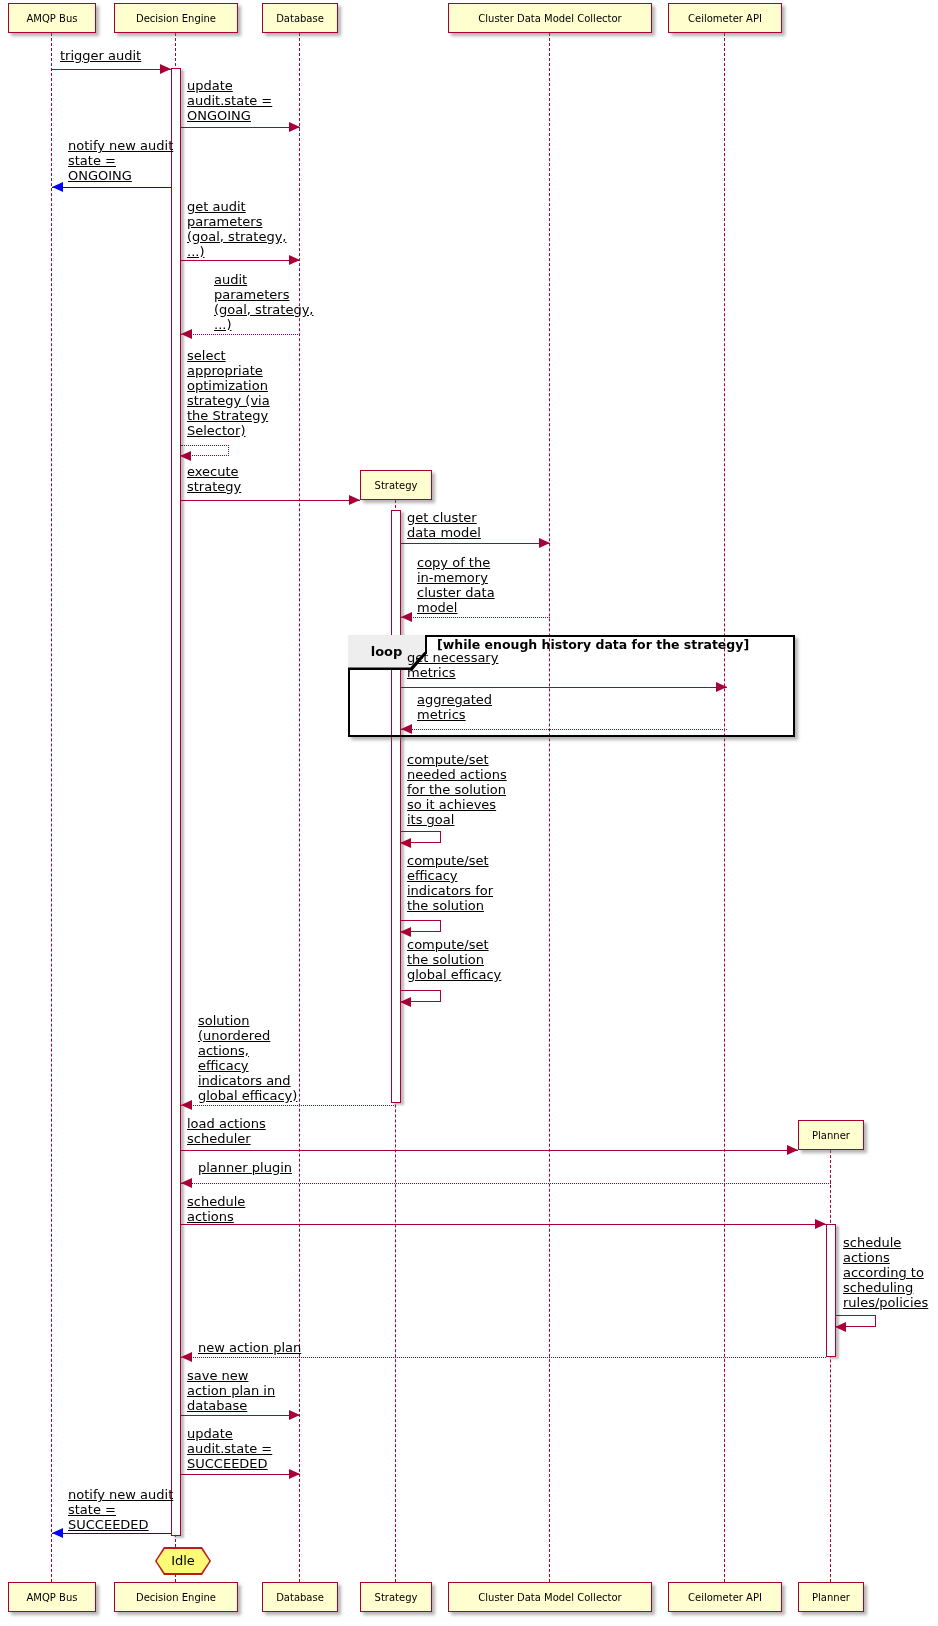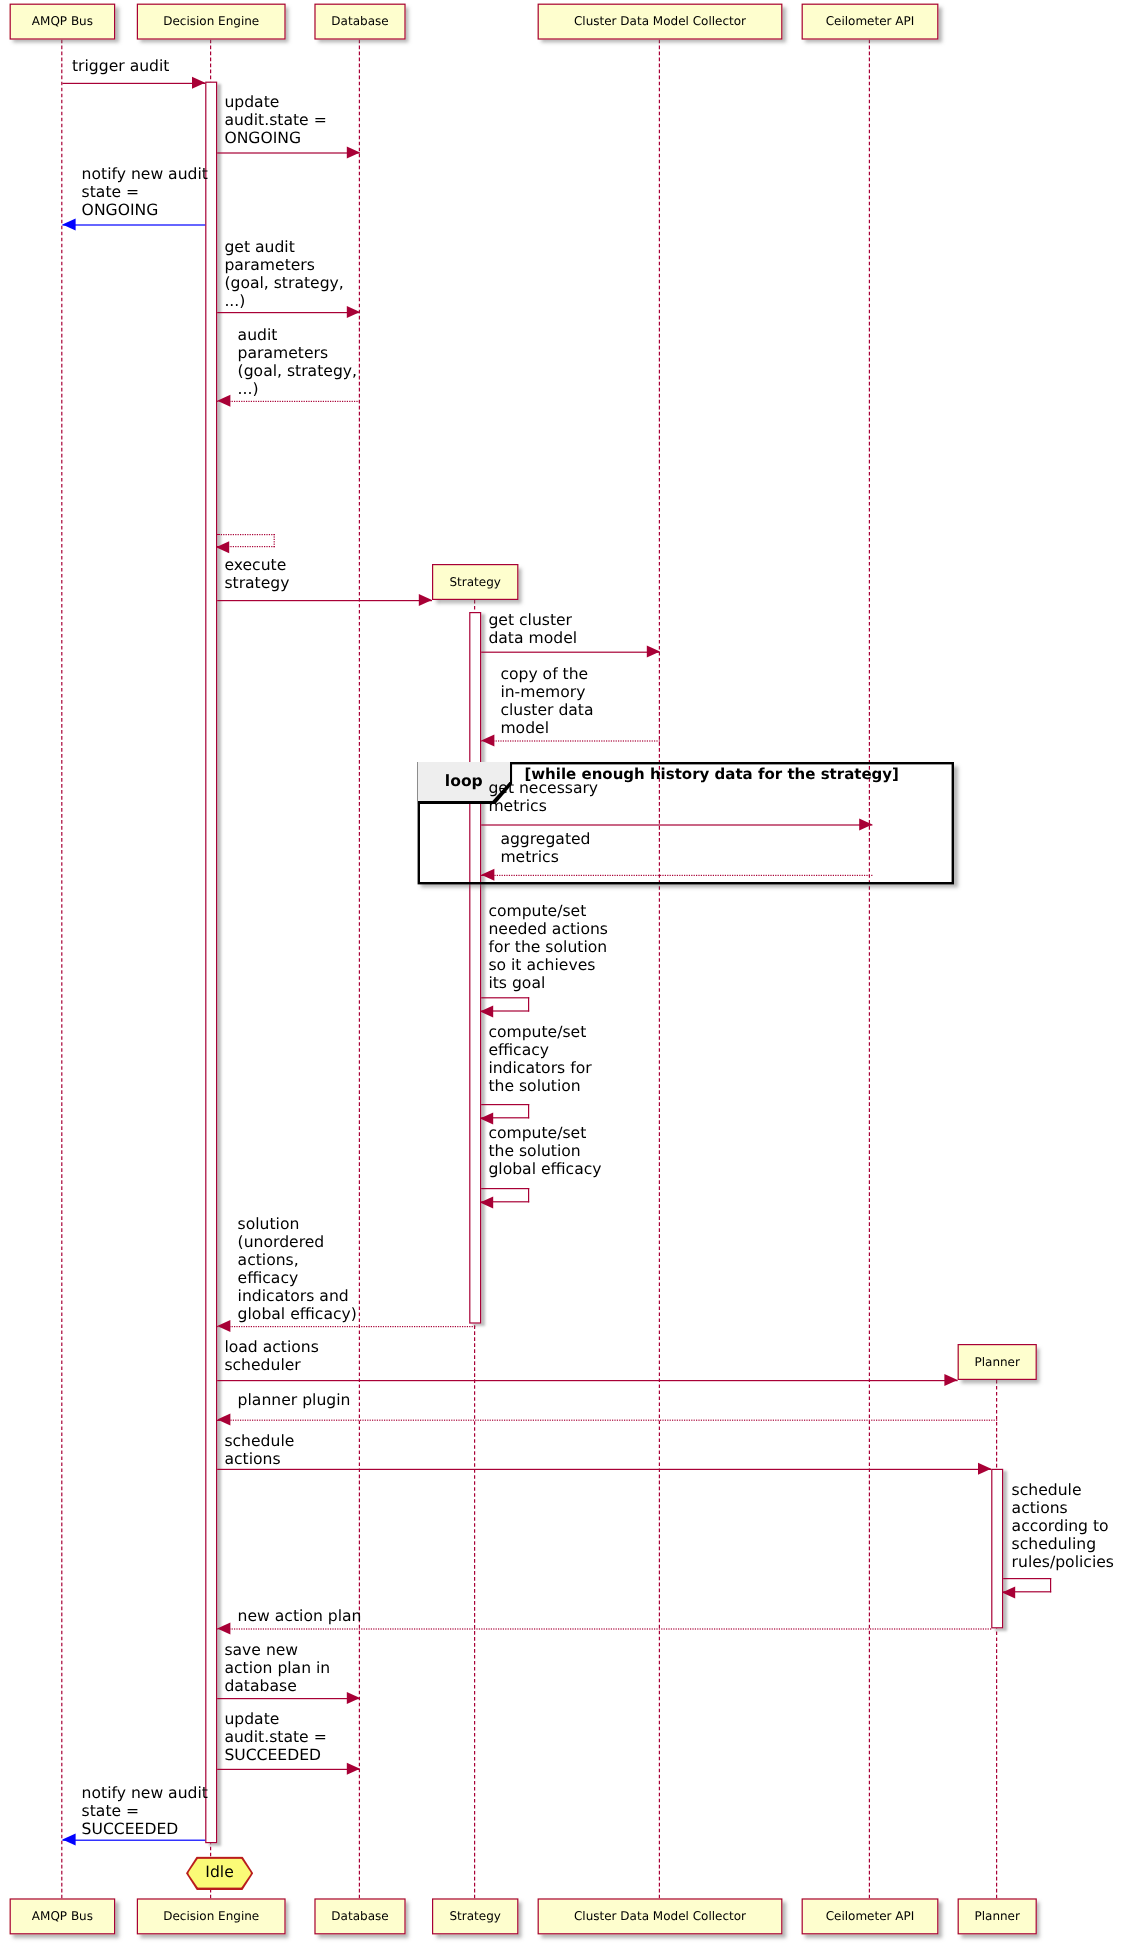--- a/index.html
+++ b/index.html
@@ -10,21 +10,21 @@
   
   .lifeline{position:absolute; width:0; border-left:1.2px dashed #A80036;}
   
   .bar{position:absolute; width:10px; background:#fff; border:1.2px solid #A80036;
        box-sizing:border-box; box-shadow:3px 2px 2px rgba(110,110,110,.45);}
   
   .pbox{position:absolute; height:30px; background:#FEFECE; border:1.8px solid #A80036;
         box-sizing:border-box; display:flex; align-items:center; justify-content:center;
         font-size:10px; white-space:nowrap; box-shadow:3px 3px 3px rgba(110,110,110,.5);}
   
-  .mlabel{position:absolute; font-size:13px; line-height:15px; white-space:pre-line;}
+  .mlabel{position:absolute; font-size:13px; line-height:15px; white-space:pre-line;text-decoration:underline;}
   
   .aw{position:absolute; height:0;}
   .aw .shaft{position:absolute; left:0; top:0; width:100%; border-top:1.3px solid #A80036;}
   .aw.dotted .shaft{border-top:1.2px dotted #A80036;}
   .aw.blue .shaft{border-top:1.5px solid #0202FF;}
   .head{position:absolute; width:0; height:0;
         border-top:5px solid transparent; border-bottom:5px solid transparent;}
   .aw .head{top:-4.8px;}
   .head.r{right:0; border-left:11px solid #A80036;}
   .head.l{left:0; border-right:11px solid #A80036;}
@@ -165,24 +165,30 @@
   <div class="mlabel" style="left:187px;top:78px">update
 audit.state =
 ONGOING</div>
   <div class="mlabel" style="left:68px;top:138px">notify new audit
 state =
 ONGOING</div>
   <div class="mlabel" style="left:187px;top:199px">get audit
 parameters
 (goal, strategy,
 ...)</div>
-  <div class="mlabel" style="left:198px;top:272px">audit
+  <div class="mlabel" style="left:214px;top:272px">audit
 parameters
 (goal, strategy,
 ...)</div>
+  <div class="mlabel" style="left:187px;top:348px">select
+appropriate
+optimization
+strategy (via
+the Strategy
+Selector)</div>
   <div class="mlabel" style="left:187px;top:464px">execute
 strategy</div>
   <div class="mlabel" style="left:407px;top:510px">get cluster
 data model</div>
   <div class="mlabel" style="left:417px;top:555px">copy of the
 in-memory
 cluster data
 model</div>
   <div class="mlabel" style="left:407px;top:650px">get necessary
 metrics</div>

